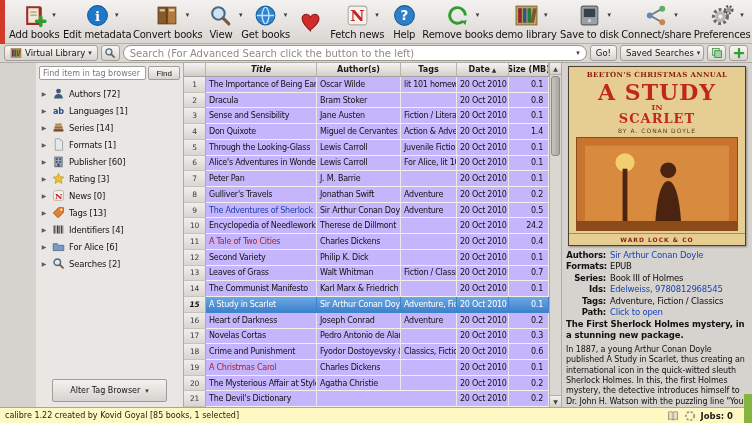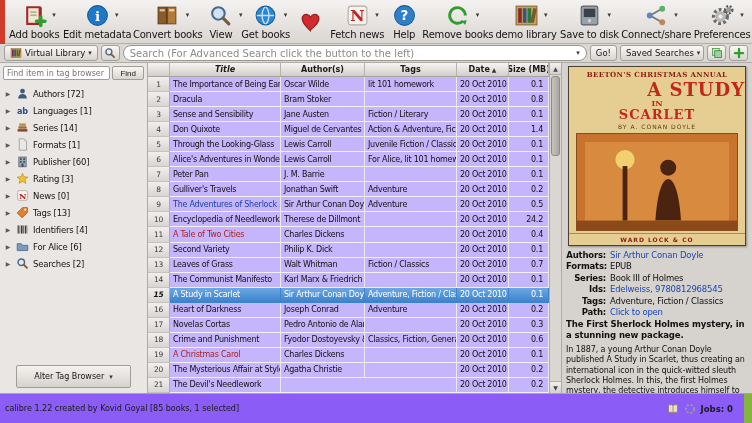--- a/index.html
+++ b/index.html
@@ -28,21 +28,21 @@
   .mini{padding:0 2px;width:19px;justify-content:center;}
   .combo{width:84px;justify-content:space-between;}
   .arrow-glyph{font-size:7px;color:#3a3a3a;}
   .search-wrap{flex:1;display:flex;align-items:center;height:16px;background:#fff;border:1px solid #9a9692;
     border-radius:8px;padding:0 6px;gap:3px;}
   .search-wrap input{flex:1;border:none;outline:none;font-size:10px;color:#333;background:transparent;
     font-family:"DejaVu Sans",sans-serif;min-width:0;}
   .search-wrap input::placeholder{color:#8e8a86;}
 
   
-  .main{flex:1;display:flex;min-height:0;}
+  .main{flex:1;display:flex;min-height:0;padding-left:36px;}
 
   
   .tagbrowser{width:148px;flex:none;background:#e9e6e3;border-right:1px solid #aeaaa6;display:flex;
     flex-direction:column;padding:3px 2px 2px;}
   .find-row{display:flex;gap:2px;margin:0 1px 5px;}
   .find-row input{flex:1;height:14px;border:1px solid #a09c98;border-radius:2px;font-size:8px;
     padding:0 3px;font-family:"DejaVu Sans",sans-serif;background:#fff;color:#333;min-width:0;}
   .find-btn{height:14px;font-size:8px;padding:0 7px;background:linear-gradient(#f8f6f4,#d8d4d0);
     border:1px solid #a09c98;border-radius:2px;cursor:pointer;color:#141414;}
   .tagtree{flex:1;overflow:hidden;}
@@ -84,40 +84,40 @@
   .vs-arrow.bottom{position:absolute;bottom:0;left:0;right:0;border-top:1px solid #b2aeaa;border-bottom:none;}
   .vs-thumb{position:absolute;left:1px;right:1px;top:13px;height:80px;border-radius:3px;
     background:linear-gradient(90deg,#c6c2be,#aaa6a2);border:1px solid #8e8a86;cursor:grab;}
 
   
   .details{width:190px;flex:none;background:#d6d2ce;display:flex;flex-direction:column;padding:2px 4px 0;min-width:0;}
   .cover{width:178px;height:180px;margin:1px auto 0;border:1px solid #4a4036;background:#e6cd92;
     display:flex;flex-direction:column;cursor:pointer;flex:none;box-shadow:1px 1px 2px rgba(0,0,0,.35);}
   .cv-top{font-family:"DejaVu Serif",serif;font-size:7px;font-weight:bold;color:#8a1c10;text-align:center;
     padding-top:3px;letter-spacing:.4px;white-space:nowrap;overflow:hidden;}
-  .cv-t1{font-family:"DejaVu Serif",serif;font-size:18px;font-weight:bold;color:#c0281c;text-align:right;
+  .cv-t1{font-family:"DejaVu Serif",serif;font-size:22px;font-weight:bold;color:#c0281c;text-align:center;
     line-height:1;margin-top:2px;letter-spacing:1px;}
   .cv-t2{font-family:"DejaVu Serif",serif;font-size:8px;font-weight:bold;color:#c0281c;text-align:center;line-height:1.1;}
   .cv-t3{font-family:"DejaVu Serif",serif;font-size:13px;font-weight:bold;color:#c0281c;text-align:center;
     line-height:1;letter-spacing:1px;}
   .cv-by{font-size:6px;text-align:center;color:#5a3a1a;margin-top:2px;letter-spacing:1px;}
   .cv-art{flex:1;margin:3px 7px 2px;border:1px solid #8a4a1a;min-height:0;}
   .cv-art svg{width:100%;height:100%;display:block;}
   .cv-bot{font-size:6px;text-align:center;color:#8a1c10;border-top:1px solid #b08a4a;padding:2px 0;
     font-weight:bold;letter-spacing:1px;flex:none;}
   .fields{margin-top:4px;font-size:8.5px;line-height:1.35;letter-spacing:-0.2px;flex:none;}
   .field{display:flex;white-space:nowrap;overflow:hidden;}
   .flabel{font-weight:bold;color:#111;width:40px;text-align:right;margin-right:4px;flex:none;}
   .fvalue{color:#111;overflow:hidden;}
   .fvalue.link{color:#1847b8;cursor:pointer;}
   .summary{margin-top:0;font-size:8px;color:#111;overflow:hidden;flex:1;line-height:1.3;letter-spacing:-0.1px;}
   .summary .lead{font-weight:bold;font-size:8.5px;margin-bottom:4px;}
 
   
-  .statusbar{height:30px;flex:none;background:#8b5cf6;border-top:1px solid #a8a4a0;display:flex;
+  .statusbar{height:16px;flex:none;background:#fef9c3;border-top:1px solid #a8a4a0;display:flex;
     align-items:center;padding:0 5px;font-size:8px;color:#1a1a1a;}
   .sb-right{margin-left:auto;display:flex;align-items:center;gap:5px;padding-right:14px;}
   .jobs{font-weight:bold;font-size:8.5px;}
 
   
   .edge-red{position:absolute;left:0;top:0;width:5px;height:44px;background:#cf3b28;z-index:20;}
   .edge-green{position:absolute;right:0;bottom:0;width:8px;height:29px;background:#86b440;z-index:20;}
 </style>
 </head>
 <body>
@@ -657,21 +657,21 @@
             <div class="trow">
               <div class="c num w-num">20</div>
               <div class="c w-title">The Mysterious Affair at Styles</div>
               <div class="c w-auth">Agatha Christie</div>
               <div class="c w-tags"></div>
               <div class="c w-date">20 Oct 2010</div>
               <div class="c size w-size">0.2</div>
             </div>
             <div class="trow">
               <div class="c num w-num">21</div>
-              <div class="c w-title">The Devil's Needlework</div>
+              <div class="c w-title">The Devil's Dictionary</div>
               <div class="c w-tags"></div>
               <div class="c w-date">20 Oct 2010</div>
               <div class="c size w-size">0.2</div>
             </div>
           </div>
       </div>
       <div class="vscroll">
         <div class="vs-arrow">▲</div>
         <div class="vs-thumb"></div>
         <div class="vs-arrow bottom">▼</div>

